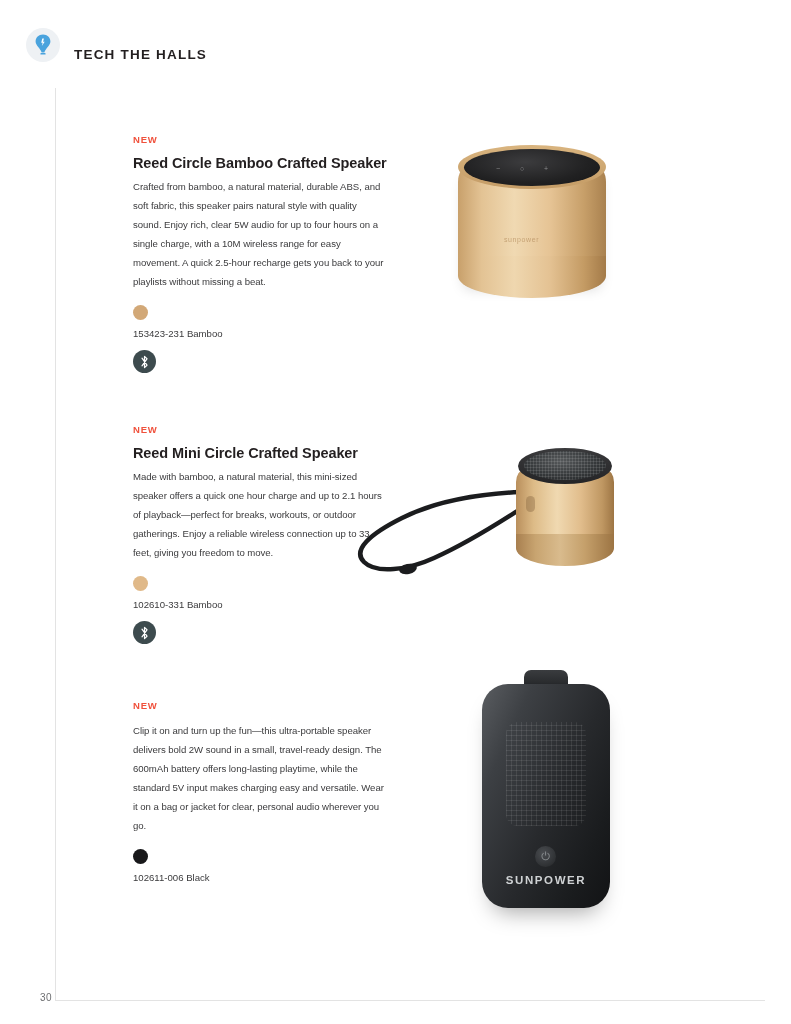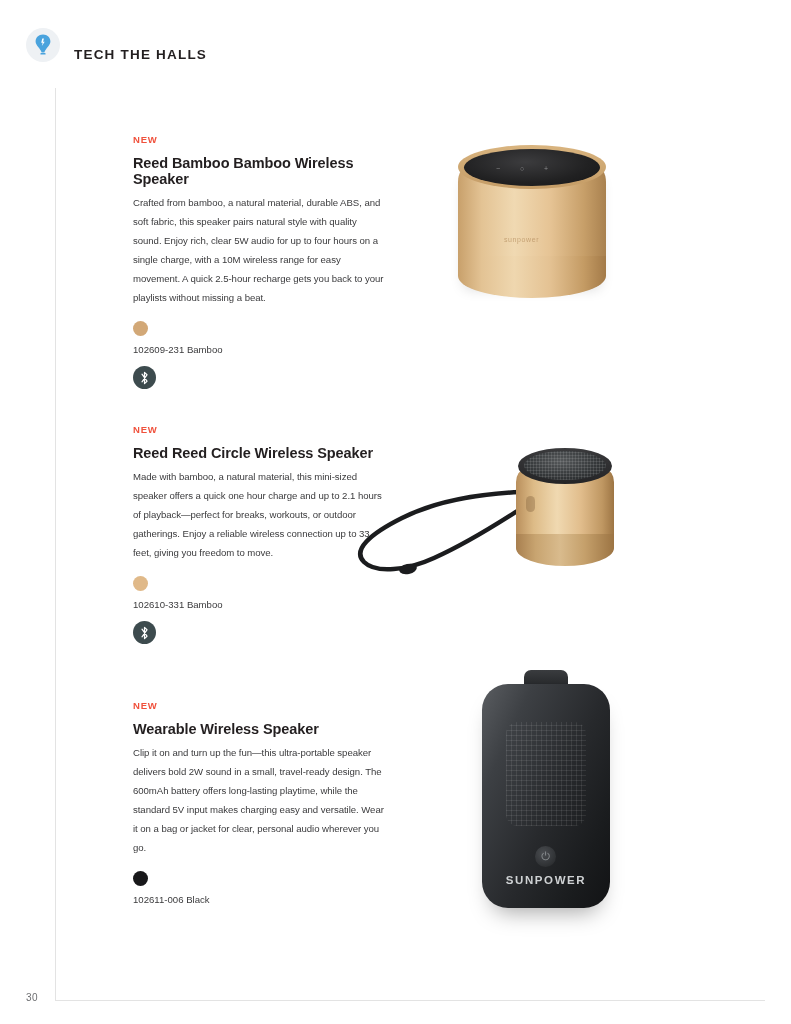--- a/index.html
+++ b/index.html
@@ -56,21 +56,21 @@
     left: 55px;
     right: 26px;
     top: 1000px;
     height: 1px;
     background: #e3e3e3;
   }
 
   
   .page-number {
     position: absolute;
-    left: 26px;
+    left: 40px;
     top: 992px;
     font-size: 10px;
     color: #6d6e71;
     letter-spacing: 0.5px;
   }
 
   
   .product {
     position: absolute;
     left: 133px;
@@ -317,26 +317,26 @@
   </div>
   <div class="header-title">TECH THE HALLS</div>
 </div>
 
 <div class="rule-left"></div>
 <div class="rule-bottom"></div>
 <div class="page-number">30</div>
 
 <div class="product" style="top:134px">
   <div class="new-badge">NEW</div>
-  <div class="title">Reed Bamboo Bamboo Wireless Speaker</div>
+  <div class="title">Reed Circle Bamboo Crafted Speaker</div>
   <div class="desc">Crafted from bamboo, a natural material, durable ABS, and soft fabric, this speaker pairs natural style with quality sound. Enjoy rich, clear 5W audio for up to four hours on a single charge, with a 10M wireless range for easy movement. A quick 2.5-hour recharge gets you back to your playlists without missing a beat.</div>
   <div class="swatch-row">
     <div class="swatch" style="background:#d2a877"></div>
   </div>
-  <div class="sku">102609-231 Bamboo</div>
+  <div class="sku">153423-231 Bamboo</div>
   <div class="icon-row">
     <div class="bt-icon">
       <svg width="11" height="14" viewBox="0 0 11 14" aria-hidden="true">
         <path d="M3 3.2 L8 10.2 L5.5 12.6 L5.5 1.4 L8 3.8 L3 10.8" fill="none" stroke="#ffffff" stroke-width="1.2" stroke-linejoin="round" stroke-linecap="round"></path>
       </svg>
     </div>
   </div>
 </div>
 
 <div class="product-image spk1">
@@ -345,21 +345,21 @@
   <div class="top-ellipse"></div>
   <div class="top-face"></div>
   <div class="ctrl c1">−</div>
   <div class="ctrl c2">○</div>
   <div class="ctrl c3">+</div>
   <div class="logo">sunpower</div>
 </div>
 
 <div class="product" style="top:424px">
   <div class="new-badge">NEW</div>
-  <div class="title">Reed Reed Circle Wireless Speaker</div>
+  <div class="title">Reed Mini Circle Crafted Speaker</div>
   <div class="desc">Made with bamboo, a natural material, this mini-sized speaker offers a quick one hour charge and up to 2.1 hours of playback—perfect for breaks, workouts, or outdoor gatherings. Enjoy a reliable wireless connection up to 33 feet, giving you freedom to move.</div>
   <div class="swatch-row">
     <div class="swatch" style="background:#e0b989"></div>
   </div>
   <div class="sku">102610-331 Bamboo</div>
   <div class="icon-row">
     <div class="bt-icon">
       <svg width="11" height="14" viewBox="0 0 11 14" aria-hidden="true">
         <path d="M3 3.2 L8 10.2 L5.5 12.6 L5.5 1.4 L8 3.8 L3 10.8" fill="none" stroke="#ffffff" stroke-width="1.2" stroke-linejoin="round" stroke-linecap="round"></path>
       </svg>
@@ -374,21 +374,20 @@
   </svg>
   <div class="body"></div>
   <div class="body-bottom"></div>
   <div class="grill-ring"></div>
   <div class="grill"></div>
   <div class="btn"></div>
 </div>
 
 <div class="product" style="top:700px">
   <div class="new-badge">NEW</div>
-  <div class="title">Wearable Wireless Speaker</div>
   <div class="desc">Clip it on and turn up the fun—this ultra-portable speaker delivers bold 2W sound in a small, travel-ready design. The 600mAh battery offers long-lasting playtime, while the standard 5V input makes charging easy and versatile. Wear it on a bag or jacket for clear, personal audio wherever you go.</div>
   <div class="swatch-row">
     <div class="swatch" style="background:#18181a"></div>
   </div>
   <div class="sku">102611-006 Black</div>
 </div>
 
 <div class="product-image spk3">
   <div class="clip"></div>
   <div class="case"></div>

